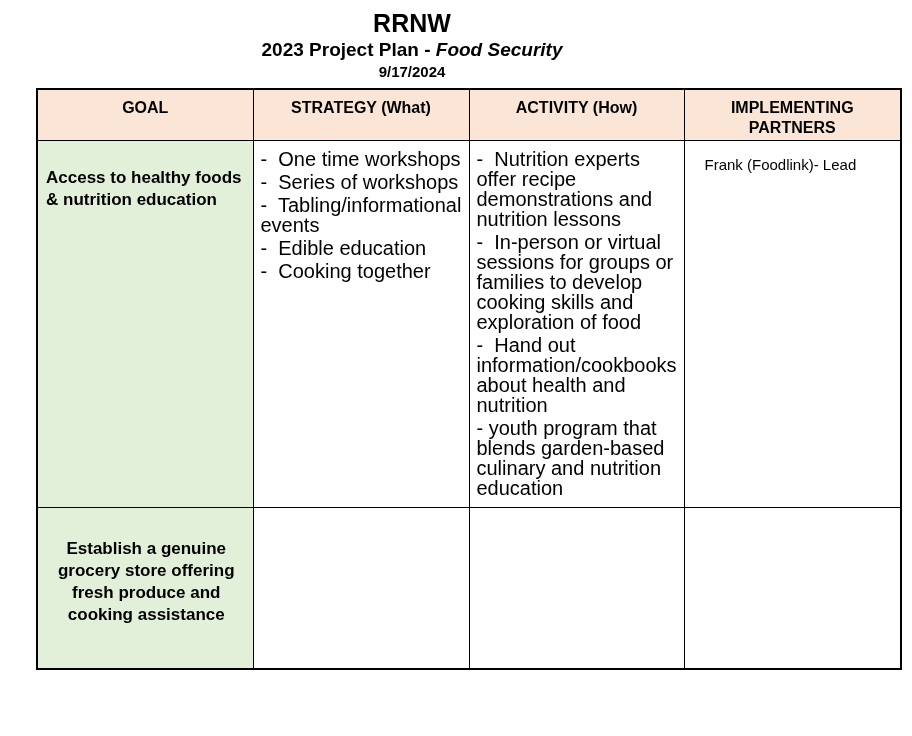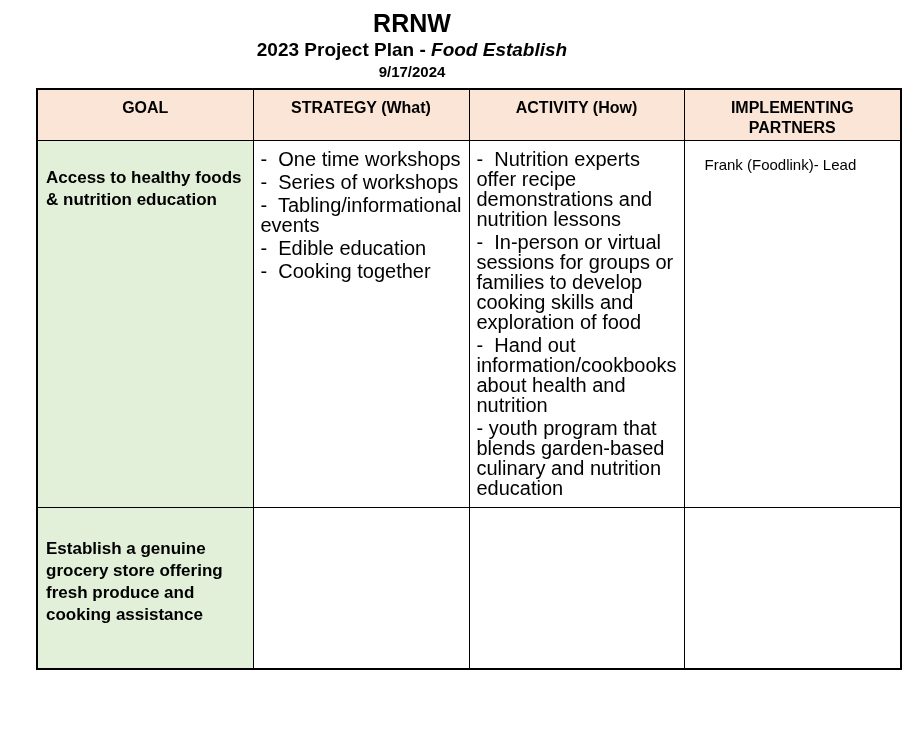--- a/index.html
+++ b/index.html
@@ -52,21 +52,21 @@
     table-layout: fixed;
     border: 2px solid var(--border-color);
   }
   th, td {
     border: 1px solid var(--border-color);
     vertical-align: top;
     overflow: hidden;
   }
   thead tr { height: 48px; }
   tr.row-1 { height: 302px; }
-  tr.row-2 { height: 161px; }
+  tr.row-2 { height: 161px; text-align: center; }
   tr.row-3 { height: 129px; }
   th {
     background: var(--header-bg);
     font-size: 16px;
     font-weight: bold;
     text-align: center;
     vertical-align: top;
     padding: 8px 10px 2px 10px;
     line-height: 20px;
   }
@@ -93,21 +93,21 @@
     font-size: 15px;
     line-height: 19px;
     padding: 14px 6px 6px 20px;
   }
 </style>
 </head>
 <body>
 
 <div class="title-block">
   <div class="org-title">RRNW</div>
-  <div class="plan-title"><span>2023 Project Plan - </span><span class="em">Food Establish</span></div>
+  <div class="plan-title"><span>2023 Project Plan - </span><span class="em">Food Security</span></div>
   <div class="doc-date">9/17/2024</div>
 </div>
 
 <table class="plan-table">
   <colgroup>
     <col style="width:216px">
     <col style="width:216px">
     <col style="width:215px">
     <col style="width:217px">
   </colgroup>

